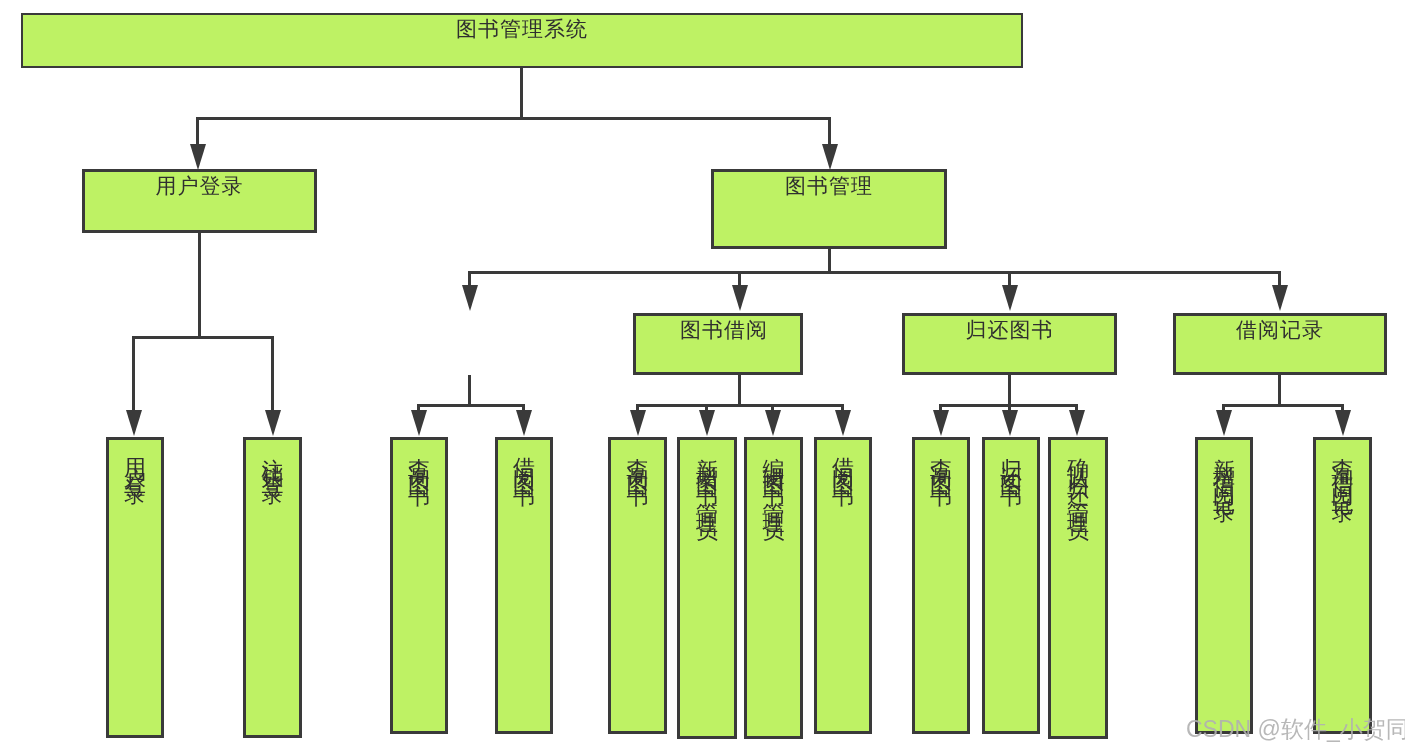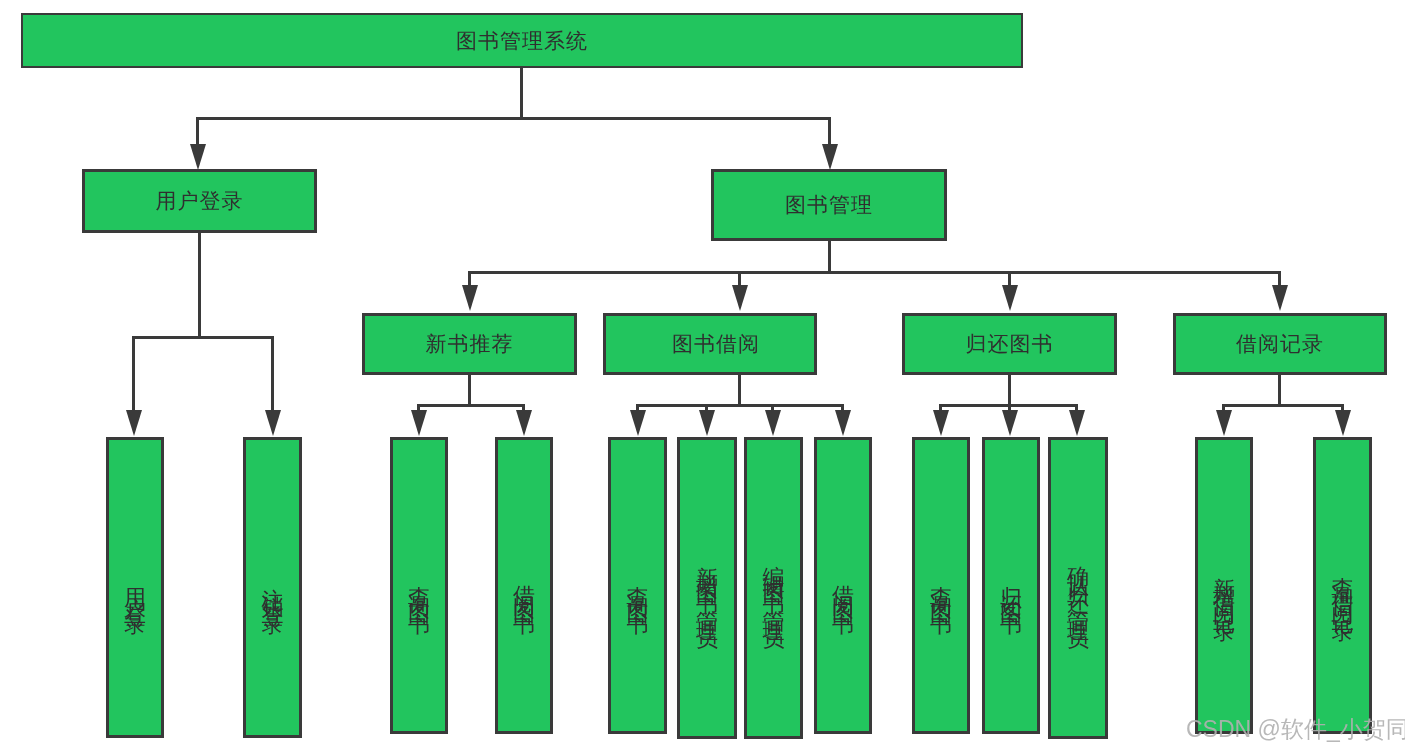--- a/index.html
+++ b/index.html
@@ -9,23 +9,22 @@
     height: 747px;
     background: #ffffff;
     overflow: hidden;
     font-family: "Liberation Sans", sans-serif;
     color: #2f2f2f;
   }
   .box {
     position: absolute;
     box-sizing: border-box;
     border: 3px solid #3a3a3a;
-    background: #22c55e;
+    background: #bef264;
     display: flex;
-    align-items: center;
     justify-content: center;
     font-size: 21px;
     color: #2f2f2f;
     letter-spacing: 1px;
     z-index: 2;
   }
   .root { border-width: 2px; }
   .leaf span {
     writing-mode: vertical-rl;
     text-orientation: mixed;
@@ -66,21 +65,21 @@
   <div class="vline" style="left:520px; top:67px; height:52px;"></div>
   <div class="hline" style="left:196px; top:117px; width:634px;"></div>
   <div class="vline" style="left:196px; top:117px; height:30px;"></div>
   <div class="arrow" style="left:190px; top:144px;"></div>
   <div class="vline" style="left:828px; top:117px; height:30px;"></div>
   <div class="arrow" style="left:822px; top:144px;"></div>
 
   <div class="box" style="left:82px; top:169px; width:235px; height:64px;">
     <span>用户登录</span>
   </div>
-  <div class="box" style="left:711px; top:169px; width:236px; height:72px;">
+  <div class="box" style="left:711px; top:169px; width:236px; height:80px;">
     <span>图书管理</span>
   </div>
 
   <div class="vline" style="left:198px; top:233px; height:106px;"></div>
   <div class="hline" style="left:132px; top:336px; width:142px;"></div>
   <div class="vline" style="left:132px; top:336px; height:76px;"></div>
   <div class="arrow" style="left:126px; top:410px;"></div>
   <div class="vline" style="left:271px; top:336px; height:76px;"></div>
   <div class="arrow" style="left:265px; top:410px;"></div>
 
@@ -88,24 +87,21 @@
   <div class="hline" style="left:468px; top:271px; width:813px;"></div>
   <div class="vline" style="left:468px; top:271px; height:17px;"></div>
   <div class="arrow" style="left:462px; top:285px;"></div>
   <div class="vline" style="left:738px; top:271px; height:17px;"></div>
   <div class="arrow" style="left:732px; top:285px;"></div>
   <div class="vline" style="left:1008px; top:271px; height:17px;"></div>
   <div class="arrow" style="left:1002px; top:285px;"></div>
   <div class="vline" style="left:1278px; top:271px; height:17px;"></div>
   <div class="arrow" style="left:1272px; top:285px;"></div>
 
-  <div class="box" style="left:362px; top:313px; width:215px; height:62px;">
-    <span>新书推荐</span>
-  </div>
-  <div class="box" style="left:603px; top:313px; width:214px; height:62px;padding-left:12px;">
+  <div class="box" style="left:633px; top:313px; width:170px; height:62px;padding-left:12px;">
     <span>图书借阅</span>
   </div>
   <div class="box" style="left:902px; top:313px; width:215px; height:62px;">
     <span>归还图书</span>
   </div>
   <div class="box" style="left:1173px; top:313px; width:214px; height:62px;">
     <span>借阅记录</span>
   </div>
 
   <div class="vline" style="left:468px; top:375px; height:32px;"></div>

